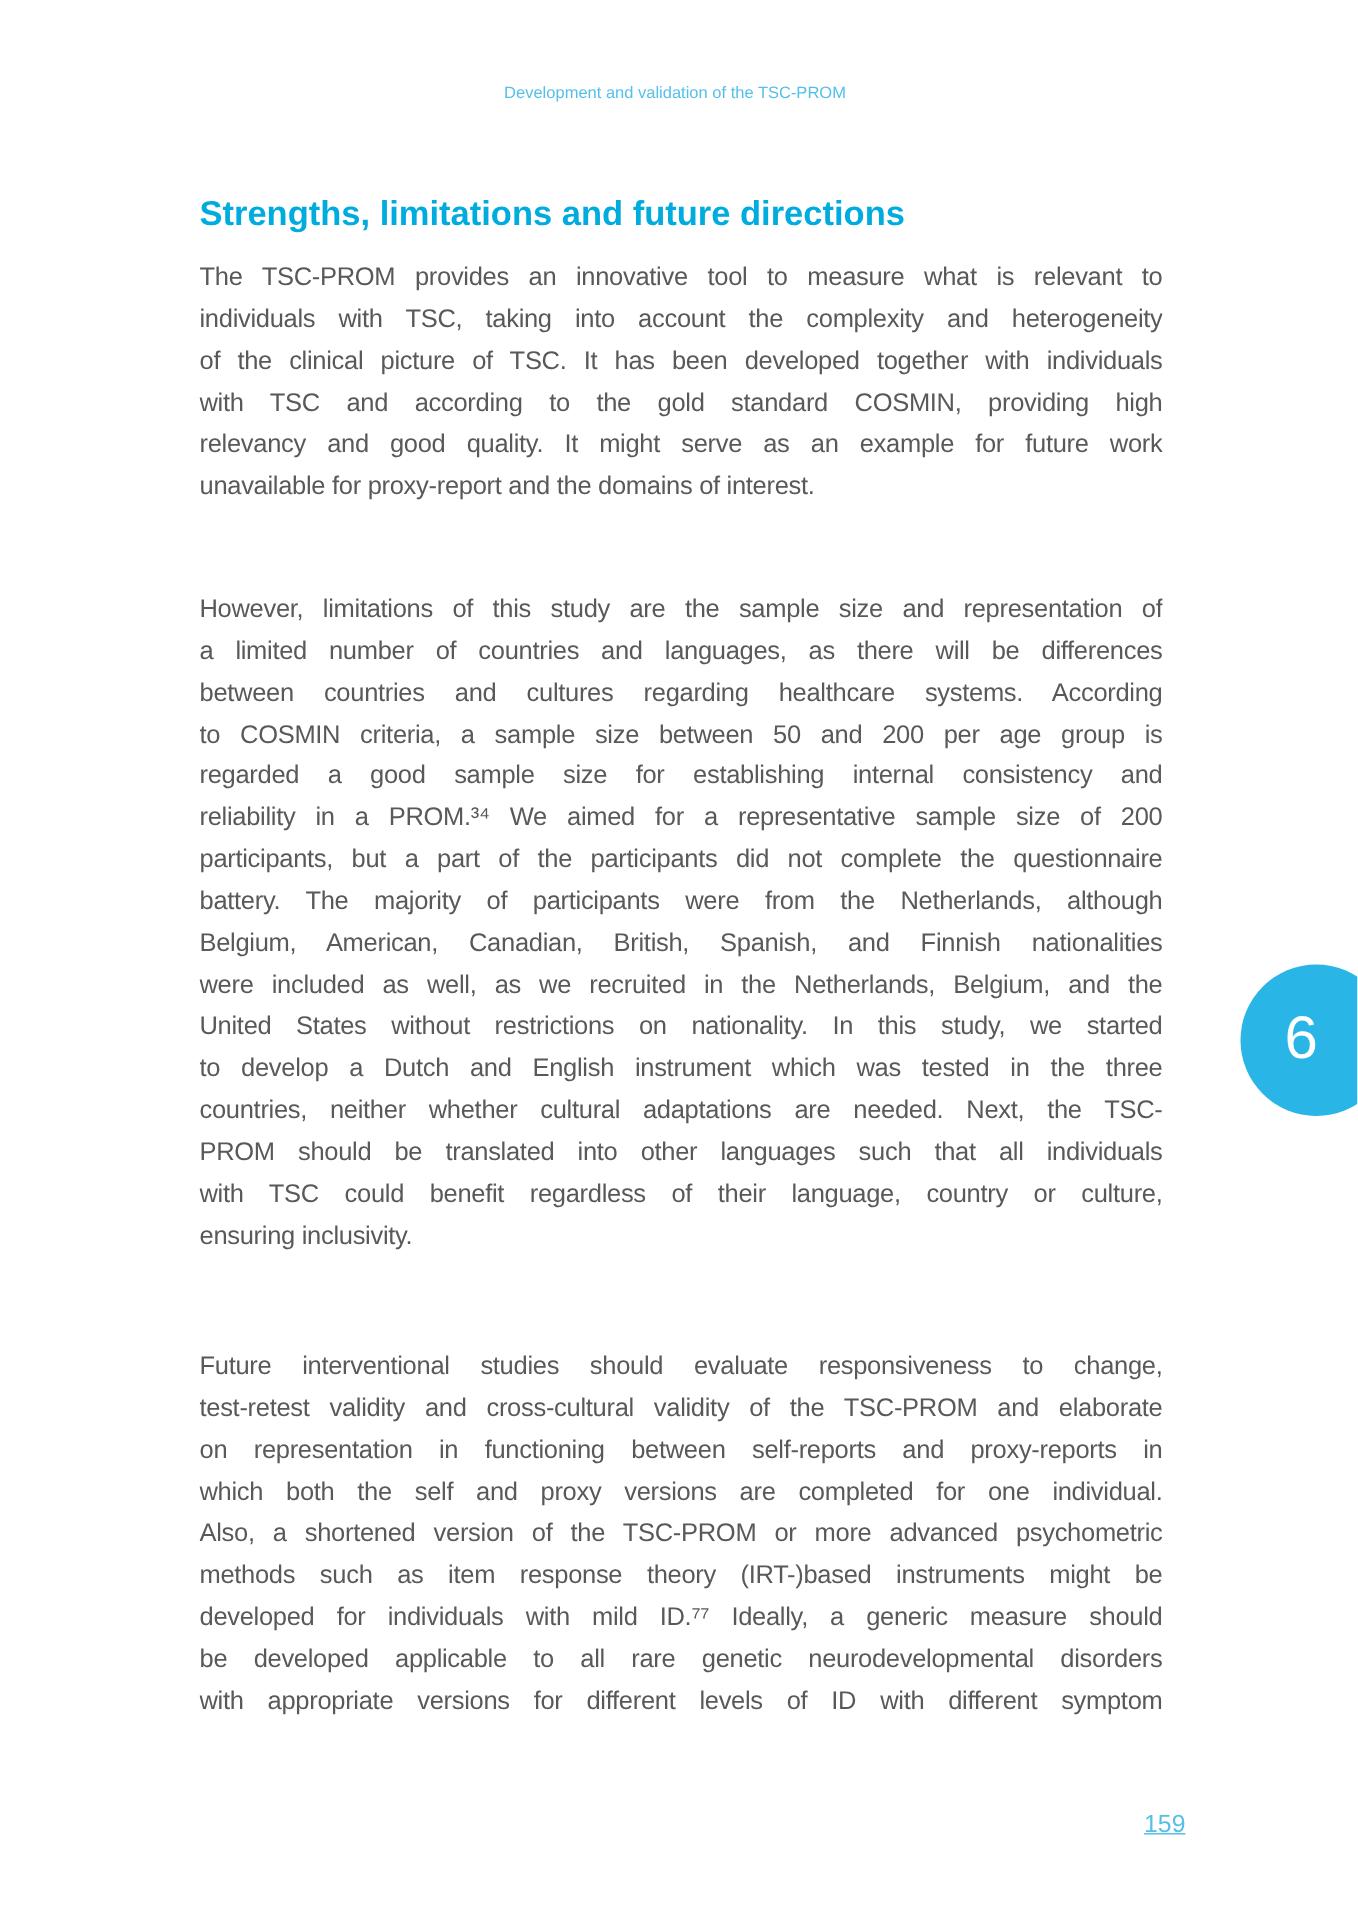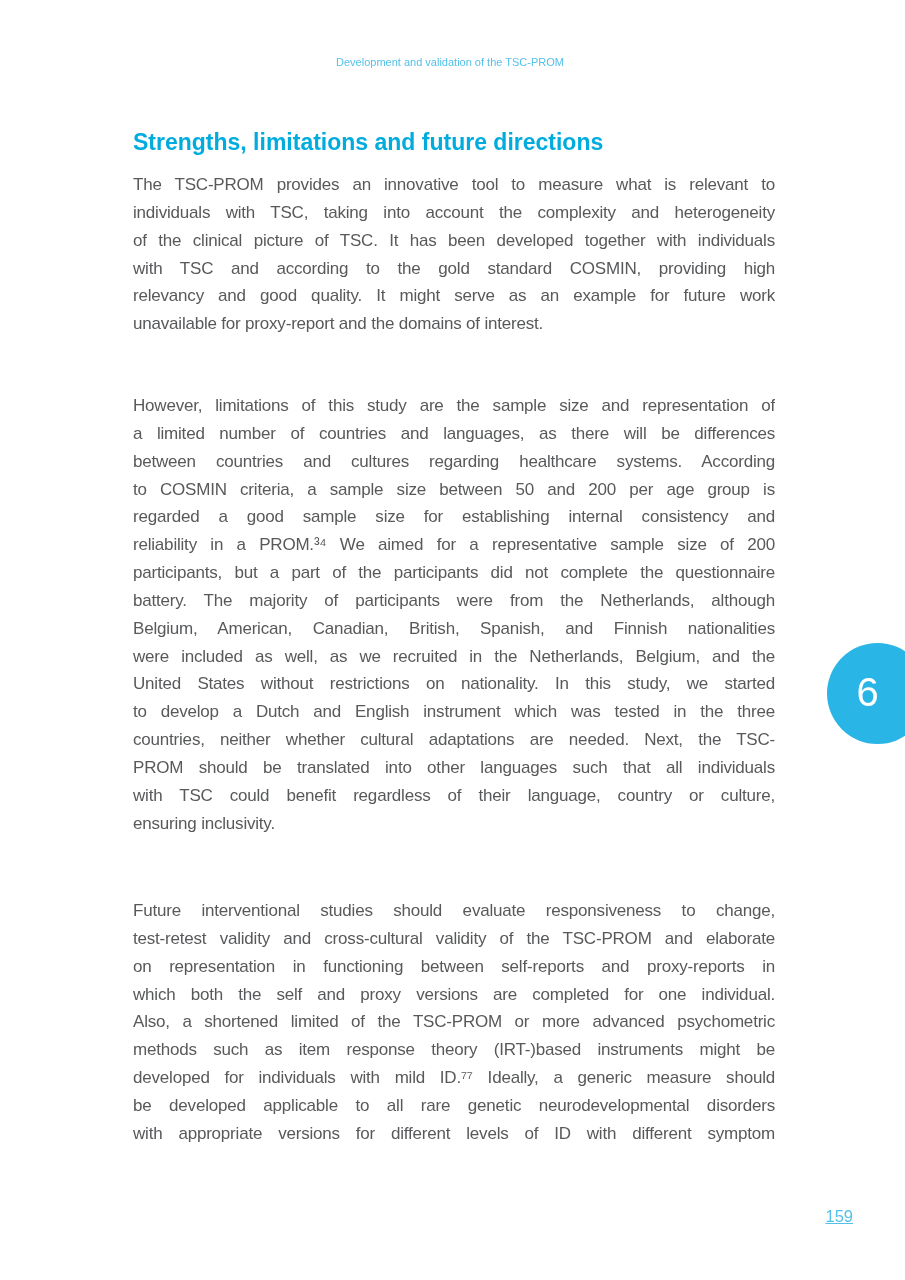--- a/index.html
+++ b/index.html
@@ -77,21 +77,21 @@
     transform: translate(-50%, -50%) translate(-10px, -2px);
     color: #ffffff;
     font-size: 40px;
     line-height: 1;
   }
   .page-number {
     position: absolute;
     top: 1206px;
     left: 700px;
     width: 153px;
-    text-align: right;
+    text-align: center;
     font-size: 16.5px;
     line-height: 20px;
     color: var(--accent-light, #47BFE8);
     text-decoration: underline;
   }
 </style>
 </head>
 <body>
 
 <div class="page">
@@ -126,21 +126,21 @@
       <div class="line">PROM should be translated into other languages such that all individuals</div>
       <div class="line">with TSC could benefit regardless of their language, country or culture,</div>
       <div class="line para-end">ensuring inclusivity.</div>
     </div>
 
   <div class="paragraph p3">
       <div class="line">Future interventional studies should evaluate responsiveness to change,</div>
       <div class="line">test-retest validity and cross-cultural validity of the TSC-PROM and elaborate</div>
       <div class="line">on representation in functioning between self-reports and proxy-reports in</div>
       <div class="line">which both the self and proxy versions are completed for one individual.</div>
-      <div class="line">Also, a shortened limited of the TSC-PROM or more advanced psychometric</div>
+      <div class="line">Also, a shortened version of the TSC-PROM or more advanced psychometric</div>
       <div class="line">methods such as item response theory (IRT-)based instruments might be</div>
       <div class="line">developed for individuals with mild ID.⁷⁷ Ideally, a generic measure should</div>
       <div class="line">be developed applicable to all rare genetic neurodevelopmental disorders</div>
       <div class="line">with appropriate versions for different levels of ID with different symptom</div>
     </div>
 
   <div class="chapter-tab">
     <span class="chapter-num">6</span>
   </div>
 

